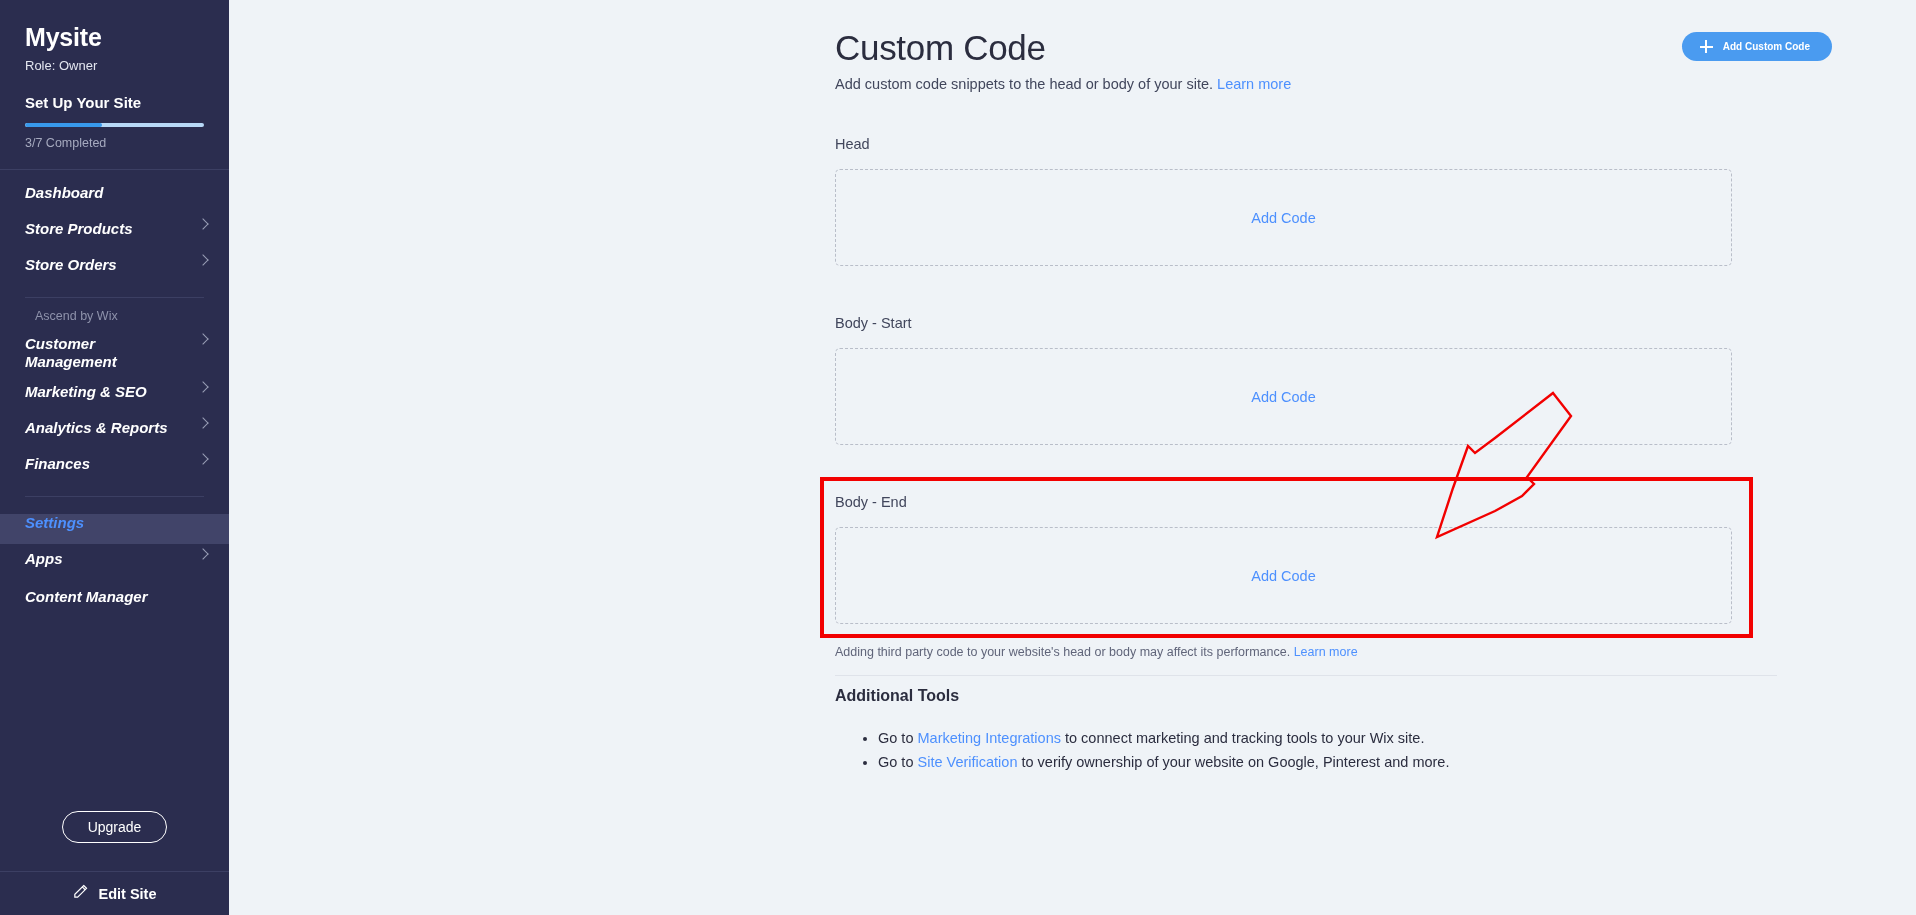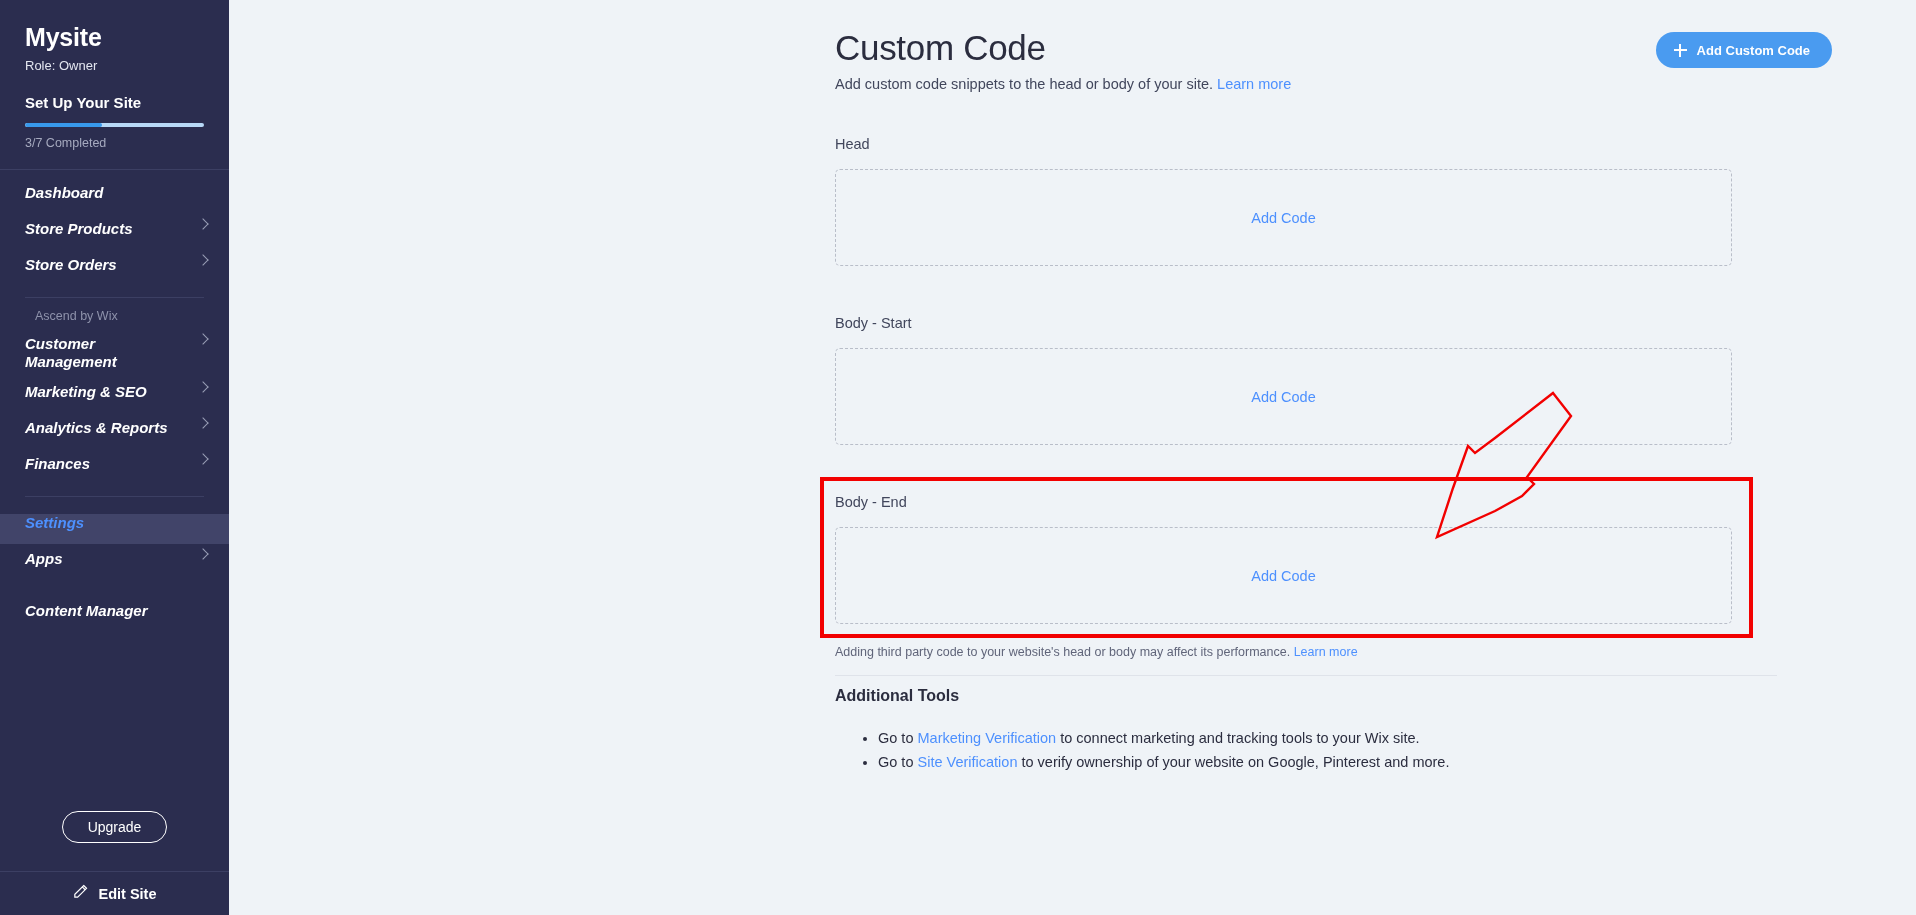--- a/index.html
+++ b/index.html
@@ -105,23 +105,23 @@
   }
   .page-sub {
     position: absolute; left: 606px; top: 76px;
     font-size: 14.5px; color: #41465c;
   }
   .lnk { color: #4d90fe; cursor: pointer; }
 
   .add-custom-btn {
     position: absolute; right: 84px; top: 32px;
     background: #4a9bf0; color: #fff; border: none;
-    border-radius: 19px; height: 36px;
+    border-radius: 19px; height: 29px;
     padding: 0 22px 0 18px;
-    font-size: 13px; font-weight: bold; cursor: pointer;
+    font-size: 10px; font-weight: bold; cursor: pointer;
     display: flex; align-items: center; gap: 10px;
     font-family: "Liberation Sans", sans-serif;
   }
   .plus-icon {
     position: relative; width: 13px; height: 13px; flex: 0 0 13px;
   }
   .plus-icon:before, .plus-icon:after {
     content: ""; position: absolute; background: #fff;
   }
   .plus-icon:before { left: 0; right: 0; top: 5.5px; height: 2px; }
@@ -222,21 +222,21 @@
         <div class="nav-item" style="margin-bottom: 6px;">
           <span class="nav-label">Finances</span>
           <span class="chev"></span>
         </div>
       </div>
     <div class="sec-divider"></div>
     <div class="nav-group" id="nav-settings" style="padding-top: 6px;">
         <div class="nav-item active" style="margin-bottom: 6px;">
           <span class="nav-label">Settings</span>
         </div>
-        <div class="nav-item" style="margin-bottom: 22px;">
+        <div class="nav-item" style="margin-bottom: 8px;">
           <span class="nav-label">Apps</span>
           <span class="chev"></span>
         </div>
         <div class="nav-item" style="margin-bottom: 6px;">
           <span class="nav-label">Content Manager</span>
         </div>
       </div>
 
     <div class="upgrade-wrap">
       <button class="upgrade-btn">Upgrade</button>
@@ -292,21 +292,21 @@
       <div class="note">
         <span>Adding third party code to your website's head or body may affect its performance.</span>
         <span class="lnk">Learn more</span>
       </div>
 
       <div class="hr-note"></div>
 
       <h2 class="addtools-title">Additional Tools</h2>
 
       <ul class="bullets" id="tool-bullets">
-          <li><span>Go to </span><span class="lnk">Marketing Verification</span><span> to connect marketing and tracking tools to your Wix site.</span></li>
+          <li><span>Go to </span><span class="lnk">Marketing Integrations</span><span> to connect marketing and tracking tools to your Wix site.</span></li>
           <li><span>Go to </span><span class="lnk">Site Verification</span><span> to verify ownership of your website on Google, Pinterest and more.</span></li>
         </ul>
 
       <div class="hl-box"></div>
       <svg class="annot-arrow" viewBox="0 0 190 210">
         <polygon points="138,13 156,36 112,97 119,104 107,116 80,131 22,157 38,108 53,66 60,73 80,58" fill="none" stroke="#f20000" stroke-width="2.4" stroke-linejoin="miter"></polygon>
       </svg>
 
     </div>
   </main>

